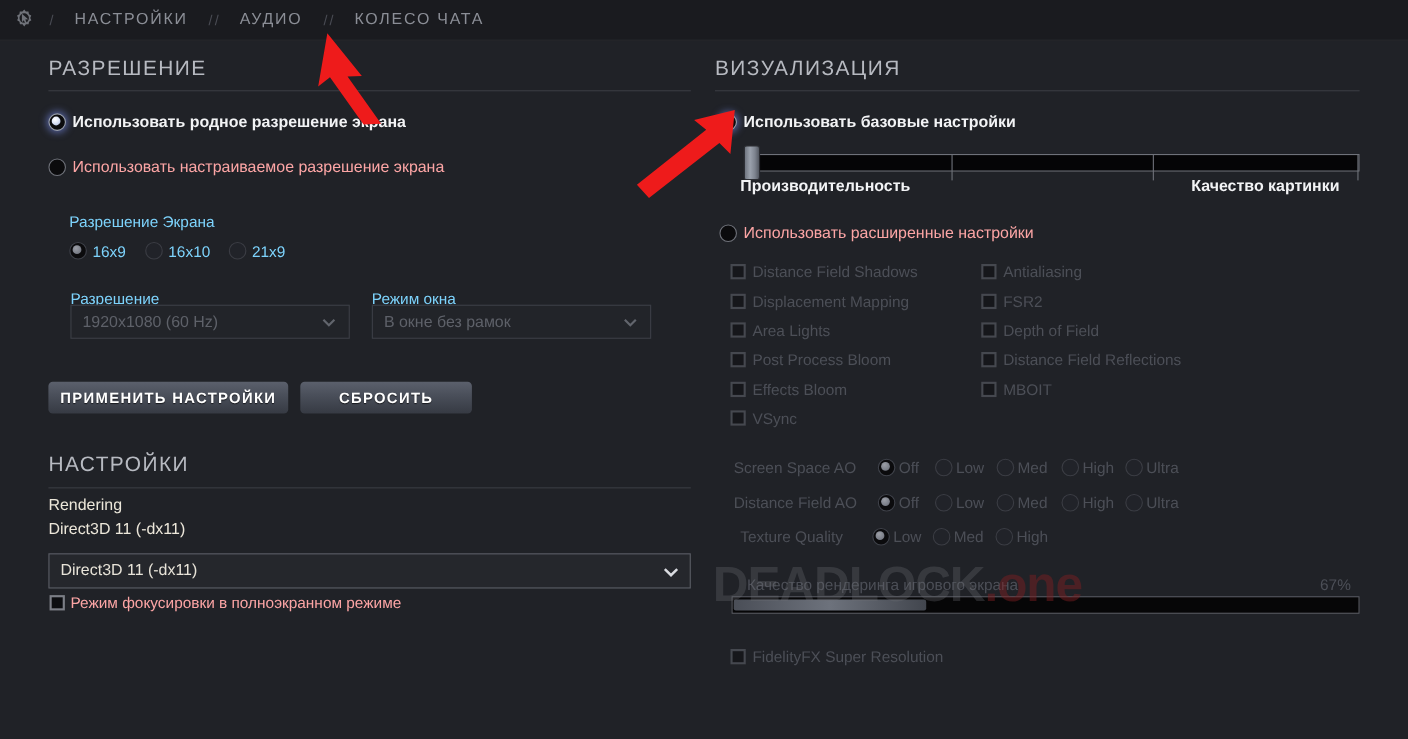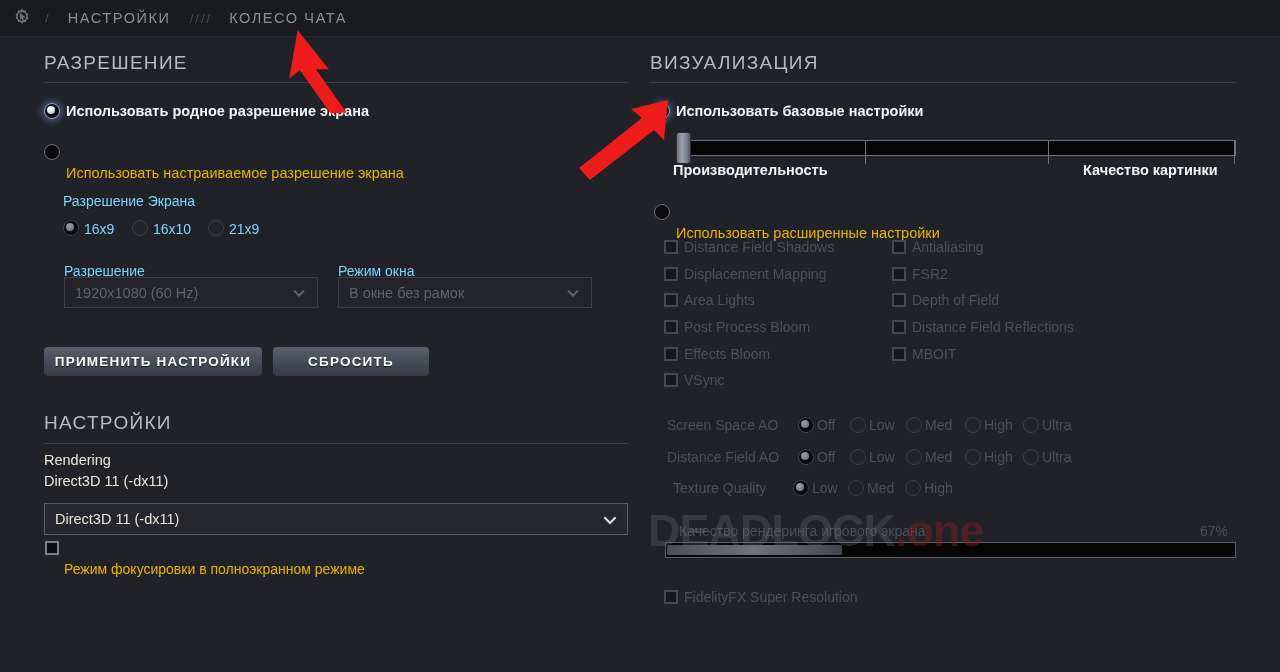--- a/index.html
+++ b/index.html
@@ -94,21 +94,21 @@
     width: 8px; height: 8px; border-radius: 50%;
     background: radial-gradient(circle at 38% 32%, #ffffff 0%, #dfe6f7 45%, #9fb0d8 100%);
   }
   .radio.on.faint { box-shadow: none; border-color: #3f424a; }
   .radio.on.faint::after {
     background: radial-gradient(circle at 38% 32%, #9b9ea6 0%, #7c808a 60%, #5d6069 100%);
   }
 
   .label { position: absolute; white-space: nowrap; }
   .lbl-bright { color: #f2f3f5; font-size: 14.5px; font-weight: bold; }
-  .lbl-norm   { color: #eab308; font-size: 14.5px; margin-top: 21px; }
+  .lbl-norm   { color: #fca5a5; font-size: 14.5px; }
   .lbl-dim    { color: #7dd3fc; font-size: 14px; }
   .lbl-dimmer { color: #4c4f57; font-size: 14px; }
 
   
   .cbx {
     position: absolute;
     width: 14px; height: 14px;
     box-sizing: border-box;
     background: #0c0d10;
     border: 2px solid #7b7e86;
@@ -209,20 +209,21 @@
         </g>
         <circle cx="12" cy="10.4" r="4.3" fill="#1a1b1f"></circle>
         <path d="M9.9 6.6 L9.9 14.2 L11.6 12.3 L12.9 15.1 L14.2 14.4 L13.0 11.8 L15.6 11.6 Z" fill="#6f7279"></path>
       </svg>
     </div>
 
     <span class="nav-sep">/</span>
     <div class="nav-item">НАСТРОЙКИ</div>
     <span class="nav-sep">/</span>
     <span class="nav-sep">/</span>
+    <div class="nav-item">АУДИО</div>
     <span class="nav-sep">/</span>
     <span class="nav-sep">/</span>
     <div class="nav-item">КОЛЕСО ЧАТА</div>
 
   </div>
 
   <div class="col" id="col-left">
 
     <div class="section-title" style="left:44px; top:15px;">РАЗРЕШЕНИЕ</div>
     <div class="section-rule" style="left:44px; top:45px; width:584px;"></div>

